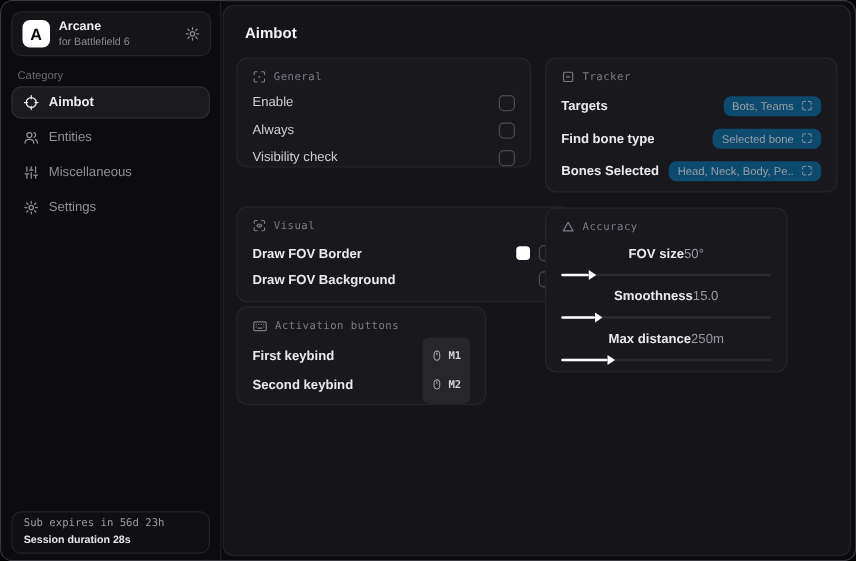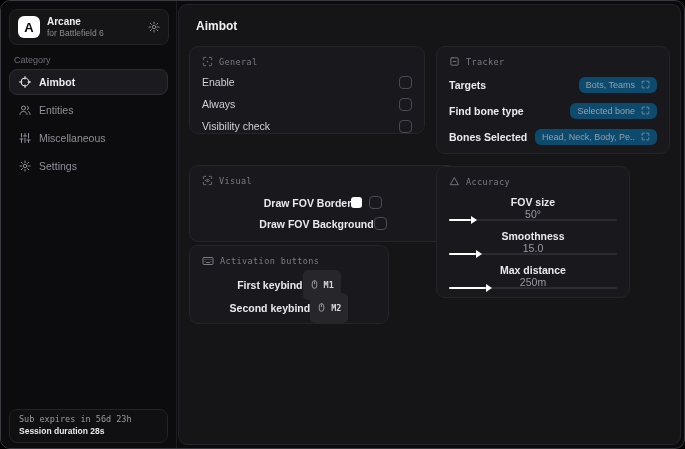--- a/index.html
+++ b/index.html
@@ -55,38 +55,38 @@
 
   .prow { display:flex; align-items:center; justify-content:space-between; height:22px; }
   #panel-general .prow:nth-of-type(2) { margin-top:4px; }
   .plabel { font-size:10.5px; color:#cfcfd6; }
   .plabel.strong { color:#e9e9ee; font-weight:bold; }
   .checkbox { width:13px; height:13px; border:1.5px solid #4a4a53; border-radius:4px;
               background:transparent; cursor:pointer; flex:none; }
   .right-group { display:flex; align-items:center; }
   .swatch { width:11px; height:11px; border-radius:3px; margin-right:7px; cursor:pointer; }
 
-  #panel-visual .prow, #panel-activation .prow { height:21px;justify-content:center; }
+  #panel-visual .prow, #panel-activation .prow { height:21px; }
   #panel-visual .prow:nth-of-type(2) { margin-top:6px; }
   #panel-activation .prow:nth-of-type(2) { margin-top:7px; }
   #panel-activation .prow + .prow { margin-top:2px; }
 
   .key-pill { display:flex; align-items:center; gap:5px; background:#26262b; border-radius:5px;
               padding:10px 7px; color:#d6d6dc; font-size:8.5px; font-weight:bold;
               font-family:"DejaVu Sans Mono", monospace; cursor:pointer; }
   .key-pill .icon { color:#b9b9c1; }
 
   #panel-tracker .prow { height:25px; margin-top:1px; }
   #panel-tracker .prow:nth-of-type(2) { margin-top:5px; }
   .select-pill { display:flex; align-items:center; gap:6px; background:#0c4a6e; border-radius:6px;
                  padding:3px 7px; color:#9a9fa6; font-size:9px; cursor:pointer; white-space:nowrap; }
   .select-pill .icon { color:#9a9fa6; }
 
   .slider-block { margin-top:9px; }
-  .slider-head { display:flex; align-items:center; justify-content:space-between; height:14px;flex-direction:column; }
+  .slider-head { display:flex; align-items:center; justify-content:center; height:14px; }
   .slider-value { font-size:10.5px; color:#9a9aa3; }
   .slider-track { position:relative; height:2px; background:#2b2b31; border-radius:2px; margin-top:9px; cursor:pointer; }
   .slider-fill { position:absolute; left:0; top:0; height:2px; background:#ffffff; border-radius:2px; }
   .slider-thumb { position:absolute; right:-6px; top:-3px; width:0; height:0;
                   border-left:6px solid #ffffff; border-top:4px solid transparent;
                   border-bottom:4px solid transparent; cursor:pointer; }
 </style>
 </head>
 <body>
 

